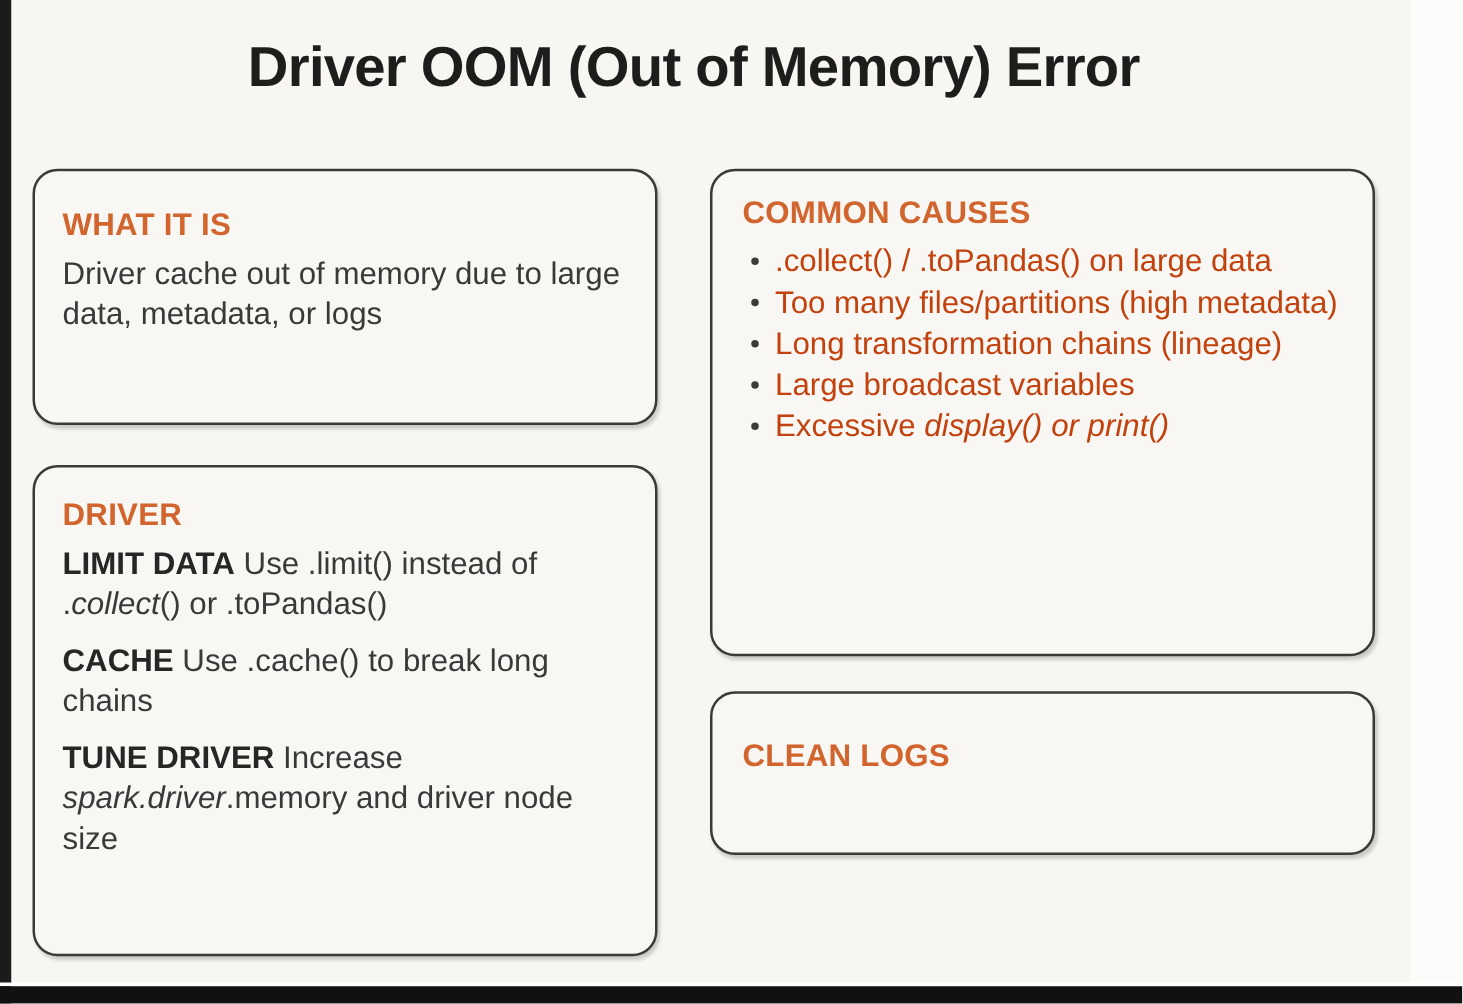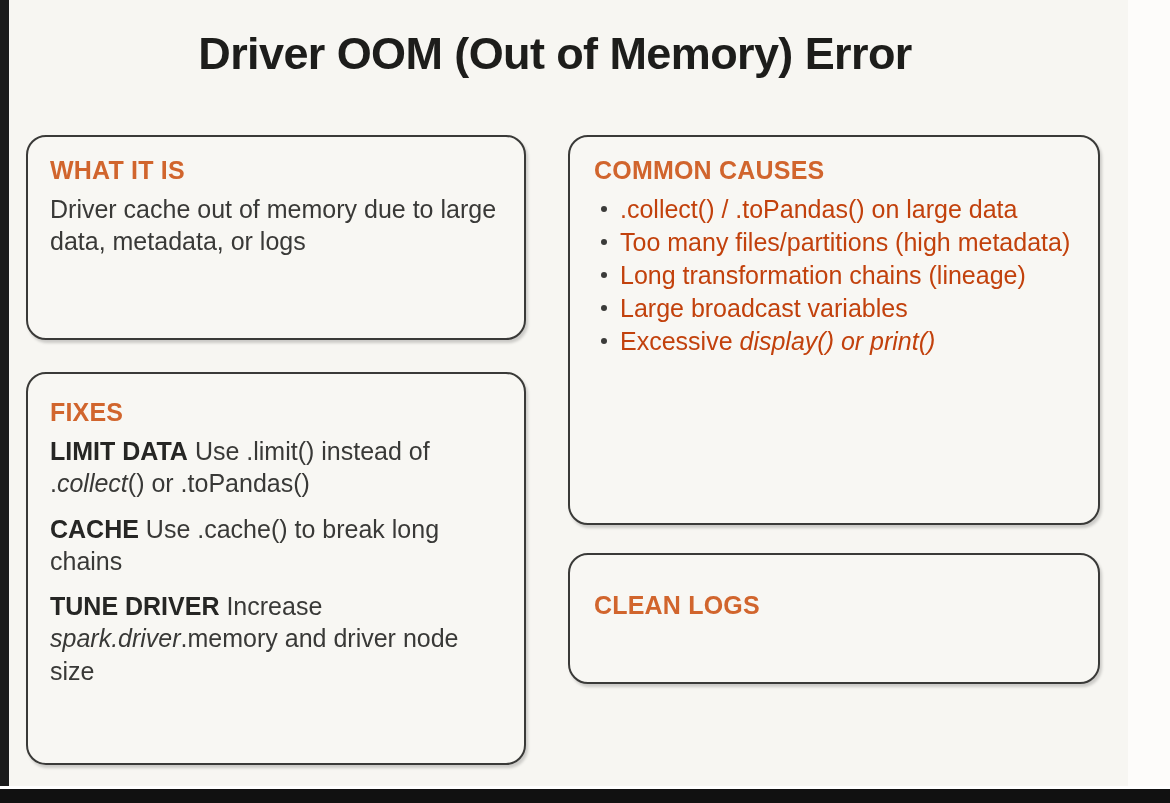--- a/index.html
+++ b/index.html
@@ -94,21 +94,21 @@
     line-height: 1.29;
     font-family: "Liberation Sans", sans-serif;
   }
 
   
   #card-what-it-is {
     left: 26px;
     top: 135px;
     width: 500px;
     height: 205px;
-    padding: 19px 22px 0 22px;
+    padding: 29px 22px 0 22px;
   }
 
   #card-fixes {
     left: 26px;
     top: 372px;
     width: 500px;
     height: 393px;
     padding: 24px 22px 0 22px;
   }
 
@@ -175,21 +175,21 @@
   <div class="edge-bottom"></div>
 
   <div id="page-title">Driver OOM (Out of Memory) Error</div>
 
   <div class="card" id="card-what-it-is">
     <div class="card-heading">WHAT IT IS</div>
     <div class="card-body">Driver cache out of memory due to large data, metadata, or logs</div>
   </div>
 
   <div class="card" id="card-fixes">
-    <div class="card-heading">FIXES</div>
+    <div class="card-heading">DRIVER</div>
     <div class="card-body">
 
       <div class="fix-item">
         <span class="fix-term">LIMIT DATA</span><span> Use .limit() instead of .</span><em>collect</em><span>() or .toPandas()</span>
       </div>
 
       <div class="fix-item">
         <span class="fix-term">CACHE</span><span> Use .cache() to break long chains</span><em></em><span></span>
       </div>
 

